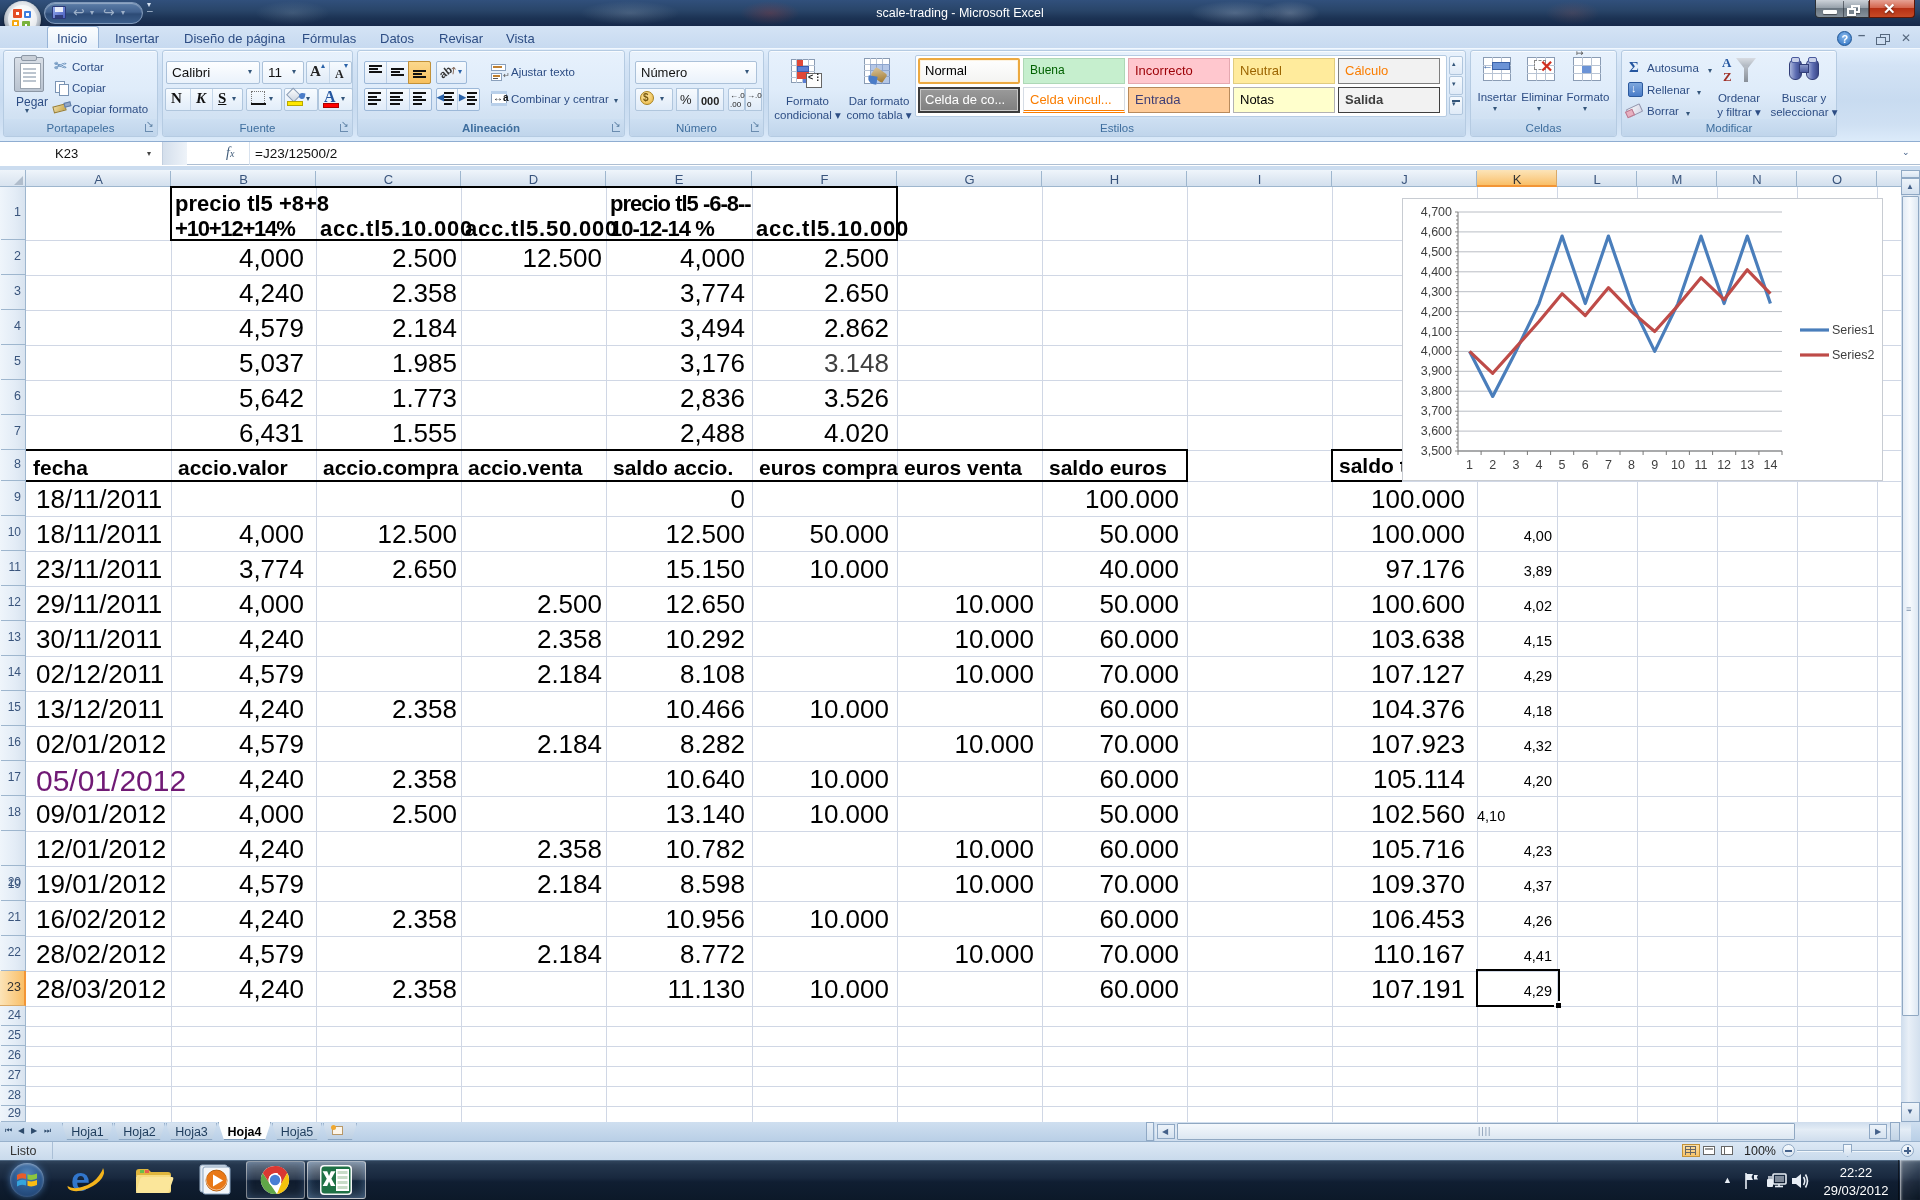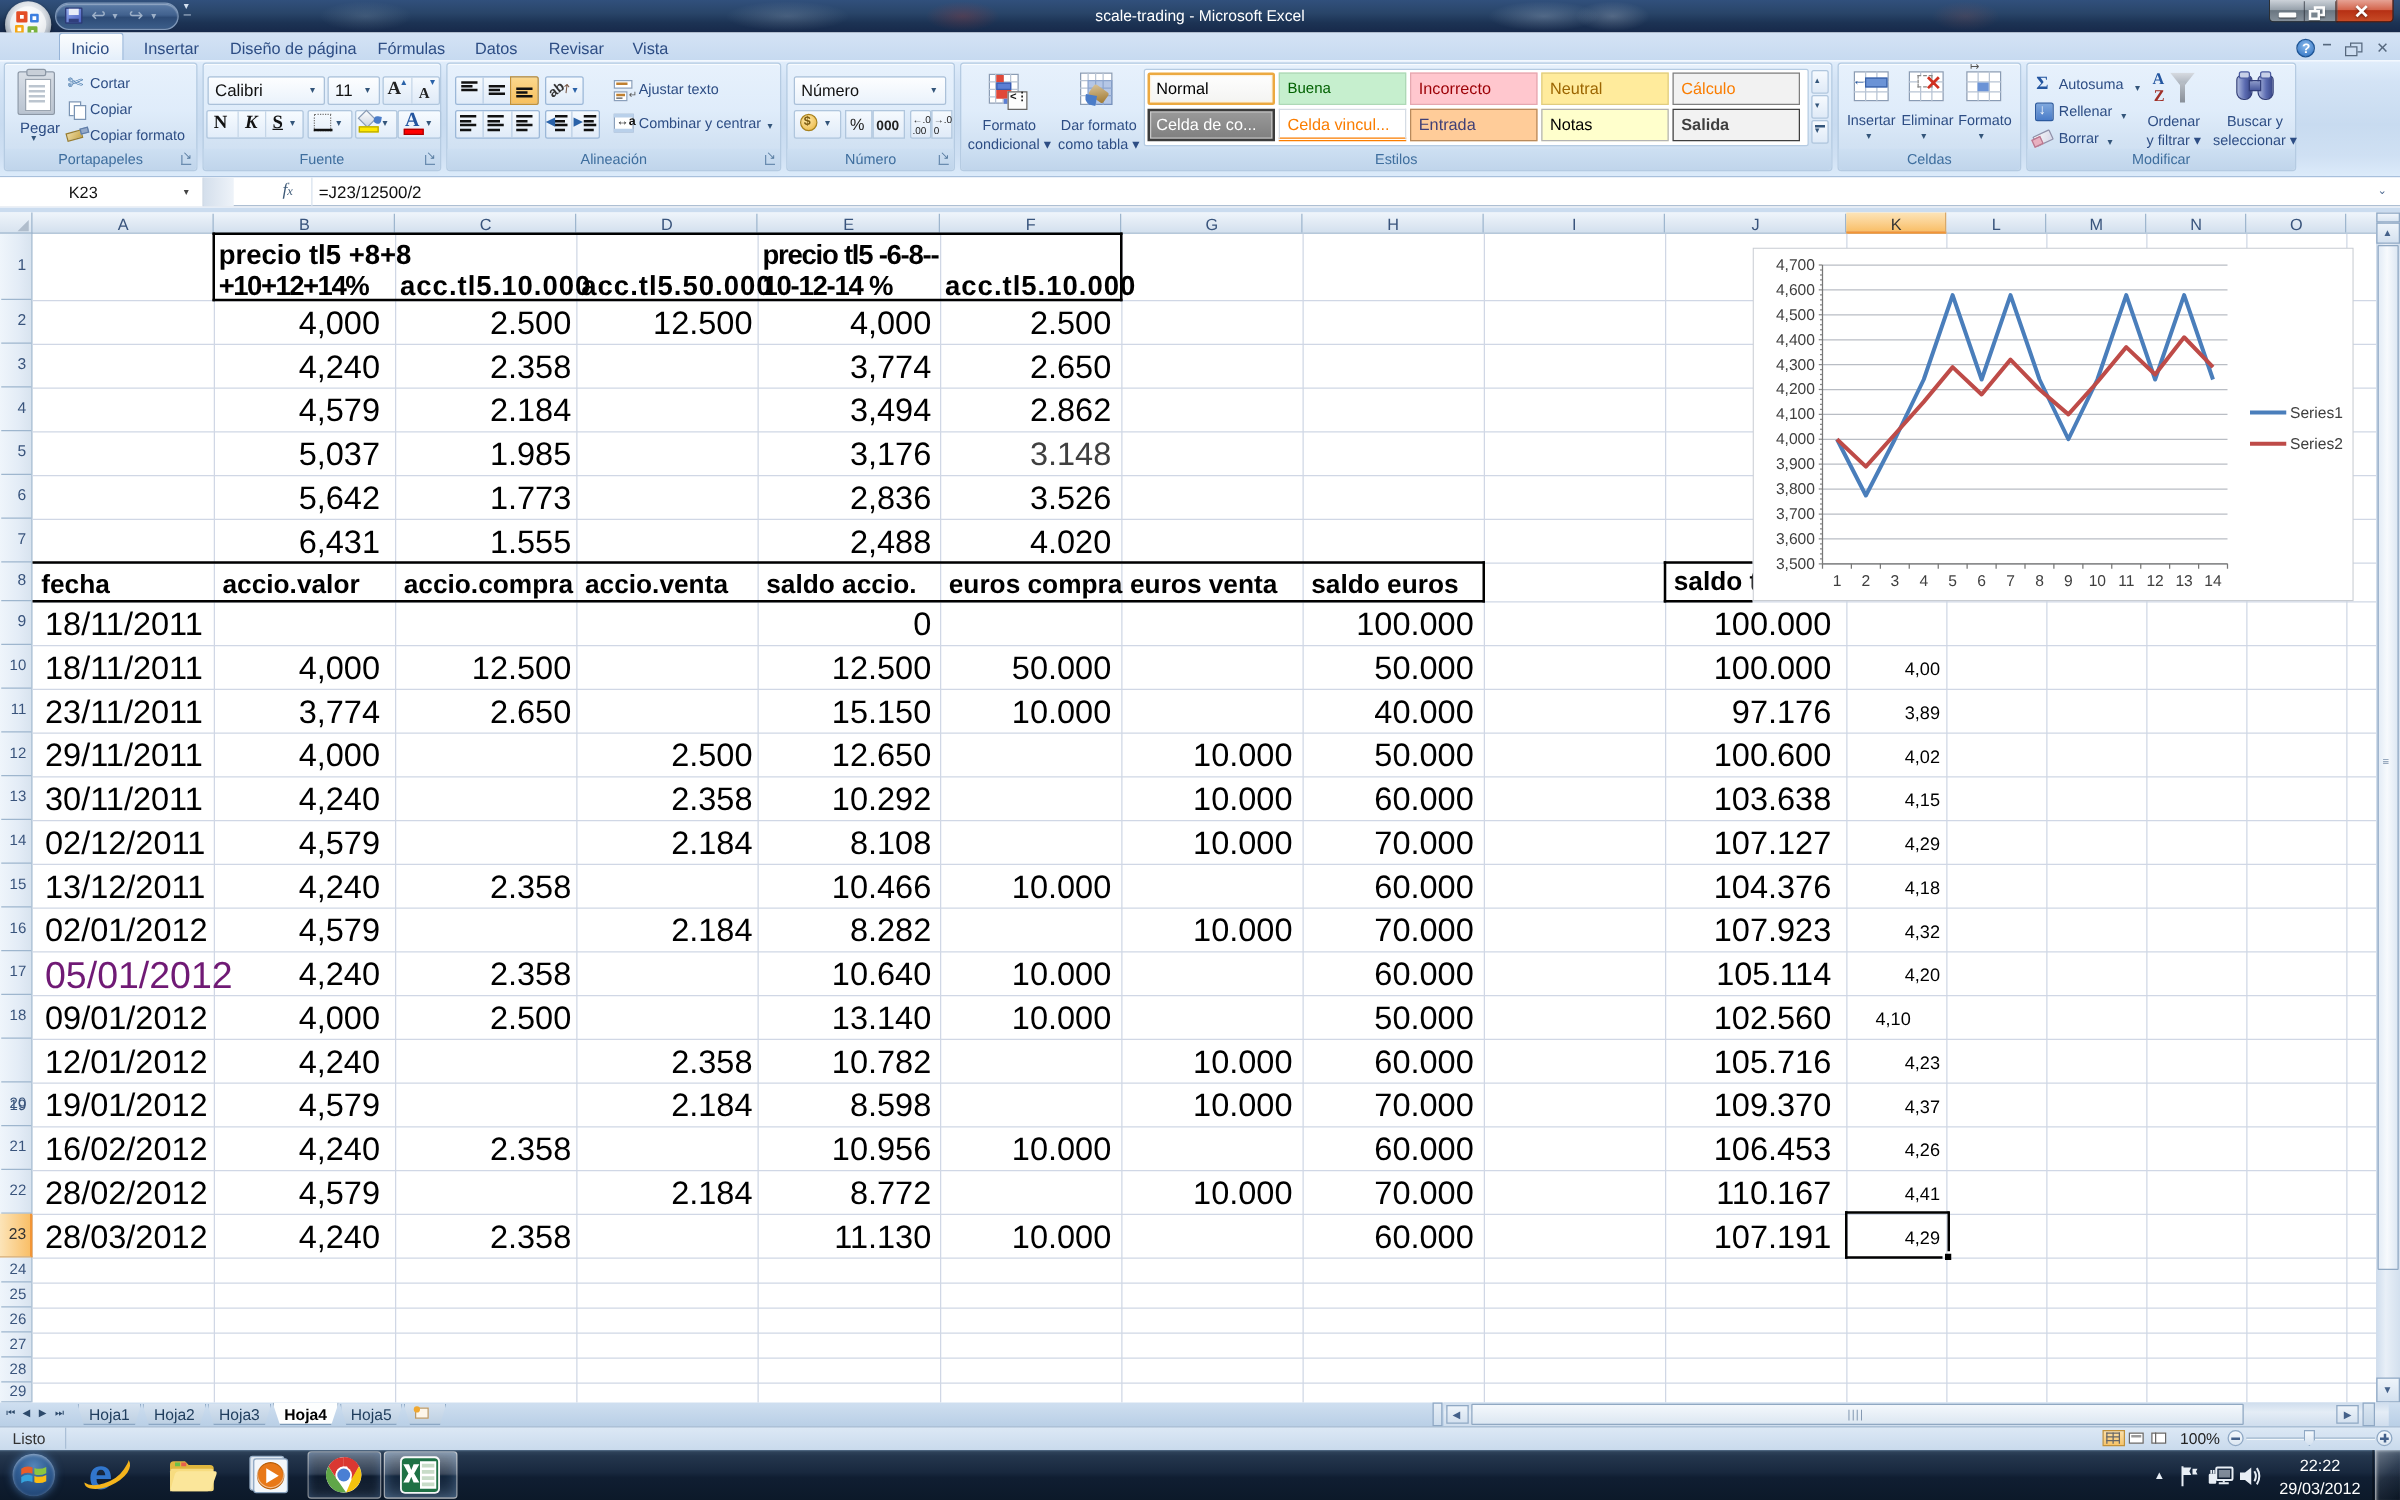--- a/index.html
+++ b/index.html
@@ -59,21 +59,21 @@
 <div class="tx" style="left:3px;top:122px;width:155px;text-align:center;font-size:11.5px;color:#3e6e9e;">Portapapeles</div>
 <div class="abs" style="left:145px;top:124px;width:8px;height:8px;border-left:1px solid #6a8cb0;border-bottom:1px solid #6a8cb0"></div>
 <div class="tx" style="left:146px;top:119px;font-size:9px;color:#54799e">↘</div>
 <div class="abs" style="left:162px;top:50px;width:191px;height:87px;background:linear-gradient(180deg,#e7f1fc 0%,#dfecfa 45%,#d2e2f3 75%,#cddff1 100%);border:1px solid #b5cbe2;border-radius:3px;box-shadow:inset 0 1px 0 rgba(255,255,255,.7)"></div>
 <div class="abs" style="left:163px;top:119px;width:189px;height:17px;background:linear-gradient(180deg,#cddff2,#c0d5eb);border-radius:0 0 3px 3px"></div>
 <div class="tx" style="left:162px;top:122px;width:191px;text-align:center;font-size:11.5px;color:#3e6e9e;">Fuente</div>
 <div class="abs" style="left:340px;top:124px;width:8px;height:8px;border-left:1px solid #6a8cb0;border-bottom:1px solid #6a8cb0"></div>
 <div class="tx" style="left:341px;top:119px;font-size:9px;color:#54799e">↘</div>
 <div class="abs" style="left:357px;top:50px;width:268px;height:87px;background:linear-gradient(180deg,#e7f1fc 0%,#dfecfa 45%,#d2e2f3 75%,#cddff1 100%);border:1px solid #b5cbe2;border-radius:3px;box-shadow:inset 0 1px 0 rgba(255,255,255,.7)"></div>
 <div class="abs" style="left:358px;top:119px;width:266px;height:17px;background:linear-gradient(180deg,#cddff2,#c0d5eb);border-radius:0 0 3px 3px"></div>
-<div class="tx" style="left:357px;top:122px;width:268px;text-align:center;font-size:11.5px;color:#3e6e9e;">Alineación</div>
+<div class="tx" style="left:357px;top:122px;width:268px;text-align:center;font-size:11.5px;color:#3e6e9e;font-weight:bold;">Alineación</div>
 <div class="abs" style="left:612px;top:124px;width:8px;height:8px;border-left:1px solid #6a8cb0;border-bottom:1px solid #6a8cb0"></div>
 <div class="tx" style="left:613px;top:119px;font-size:9px;color:#54799e">↘</div>
 <div class="abs" style="left:629px;top:50px;width:135px;height:87px;background:linear-gradient(180deg,#e7f1fc 0%,#dfecfa 45%,#d2e2f3 75%,#cddff1 100%);border:1px solid #b5cbe2;border-radius:3px;box-shadow:inset 0 1px 0 rgba(255,255,255,.7)"></div>
 <div class="abs" style="left:630px;top:119px;width:133px;height:17px;background:linear-gradient(180deg,#cddff2,#c0d5eb);border-radius:0 0 3px 3px"></div>
 <div class="tx" style="left:629px;top:122px;width:135px;text-align:center;font-size:11.5px;color:#3e6e9e;">Número</div>
 <div class="abs" style="left:751px;top:124px;width:8px;height:8px;border-left:1px solid #6a8cb0;border-bottom:1px solid #6a8cb0"></div>
 <div class="tx" style="left:752px;top:119px;font-size:9px;color:#54799e">↘</div>
 <div class="abs" style="left:768px;top:50px;width:698px;height:87px;background:linear-gradient(180deg,#e7f1fc 0%,#dfecfa 45%,#d2e2f3 75%,#cddff1 100%);border:1px solid #b5cbe2;border-radius:3px;box-shadow:inset 0 1px 0 rgba(255,255,255,.7)"></div>
 <div class="abs" style="left:769px;top:119px;width:696px;height:17px;background:linear-gradient(180deg,#cddff2,#c0d5eb);border-radius:0 0 3px 3px"></div>
 <div class="tx" style="left:768px;top:122px;width:698px;text-align:center;font-size:11.5px;color:#3e6e9e;">Estilos</div>
@@ -566,21 +566,21 @@
 <div class="tx" style="left:1042px;top:764px;width:137px;text-align:right;font-size:26px;color:#000;font-weight:normal">60.000</div>
 <div class="tx" style="left:1332px;top:764px;width:133px;text-align:right;font-size:26px;color:#000;font-weight:normal">105.114</div>
 <div class="tx" style="left:1477px;top:773px;width:75px;text-align:right;font-size:14.5px;color:#000">4,20</div>
 <div class="tx" style="left:36px;top:799px;font-size:26px;color:#000;font-weight:normal">09/01/2012</div>
 <div class="tx" style="left:171px;top:799px;width:133px;text-align:right;font-size:26px;color:#000;font-weight:normal">4,000</div>
 <div class="tx" style="left:316px;top:799px;width:141px;text-align:right;font-size:26px;color:#000;font-weight:normal">2.500</div>
 <div class="tx" style="left:606px;top:799px;width:139px;text-align:right;font-size:26px;color:#000;font-weight:normal">13.140</div>
 <div class="tx" style="left:752px;top:799px;width:137px;text-align:right;font-size:26px;color:#000;font-weight:normal">10.000</div>
 <div class="tx" style="left:1042px;top:799px;width:137px;text-align:right;font-size:26px;color:#000;font-weight:normal">50.000</div>
 <div class="tx" style="left:1332px;top:799px;width:133px;text-align:right;font-size:26px;color:#000;font-weight:normal">102.560</div>
-<div class="tx" style="left:1477px;top:808px;width:75px;text-align:center;font-size:14.5px;color:#000">4,10</div>
+<div class="tx" style="left:1477px;top:808px;width:75px;text-align:left;font-size:14.5px;color:#000">4,10</div>
 <div class="tx" style="left:36px;top:834px;font-size:26px;color:#000;font-weight:normal">12/01/2012</div>
 <div class="tx" style="left:171px;top:834px;width:133px;text-align:right;font-size:26px;color:#000;font-weight:normal">4,240</div>
 <div class="tx" style="left:461px;top:834px;width:141px;text-align:right;font-size:26px;color:#000;font-weight:normal">2.358</div>
 <div class="tx" style="left:606px;top:834px;width:139px;text-align:right;font-size:26px;color:#000;font-weight:normal">10.782</div>
 <div class="tx" style="left:897px;top:834px;width:137px;text-align:right;font-size:26px;color:#000;font-weight:normal">10.000</div>
 <div class="tx" style="left:1042px;top:834px;width:137px;text-align:right;font-size:26px;color:#000;font-weight:normal">60.000</div>
 <div class="tx" style="left:1332px;top:834px;width:133px;text-align:right;font-size:26px;color:#000;font-weight:normal">105.716</div>
 <div class="tx" style="left:1477px;top:843px;width:75px;text-align:right;font-size:14.5px;color:#000">4,23</div>
 <div class="tx" style="left:36px;top:869px;font-size:26px;color:#000;font-weight:normal">19/01/2012</div>
 <div class="tx" style="left:171px;top:869px;width:133px;text-align:right;font-size:26px;color:#000;font-weight:normal">4,579</div>

